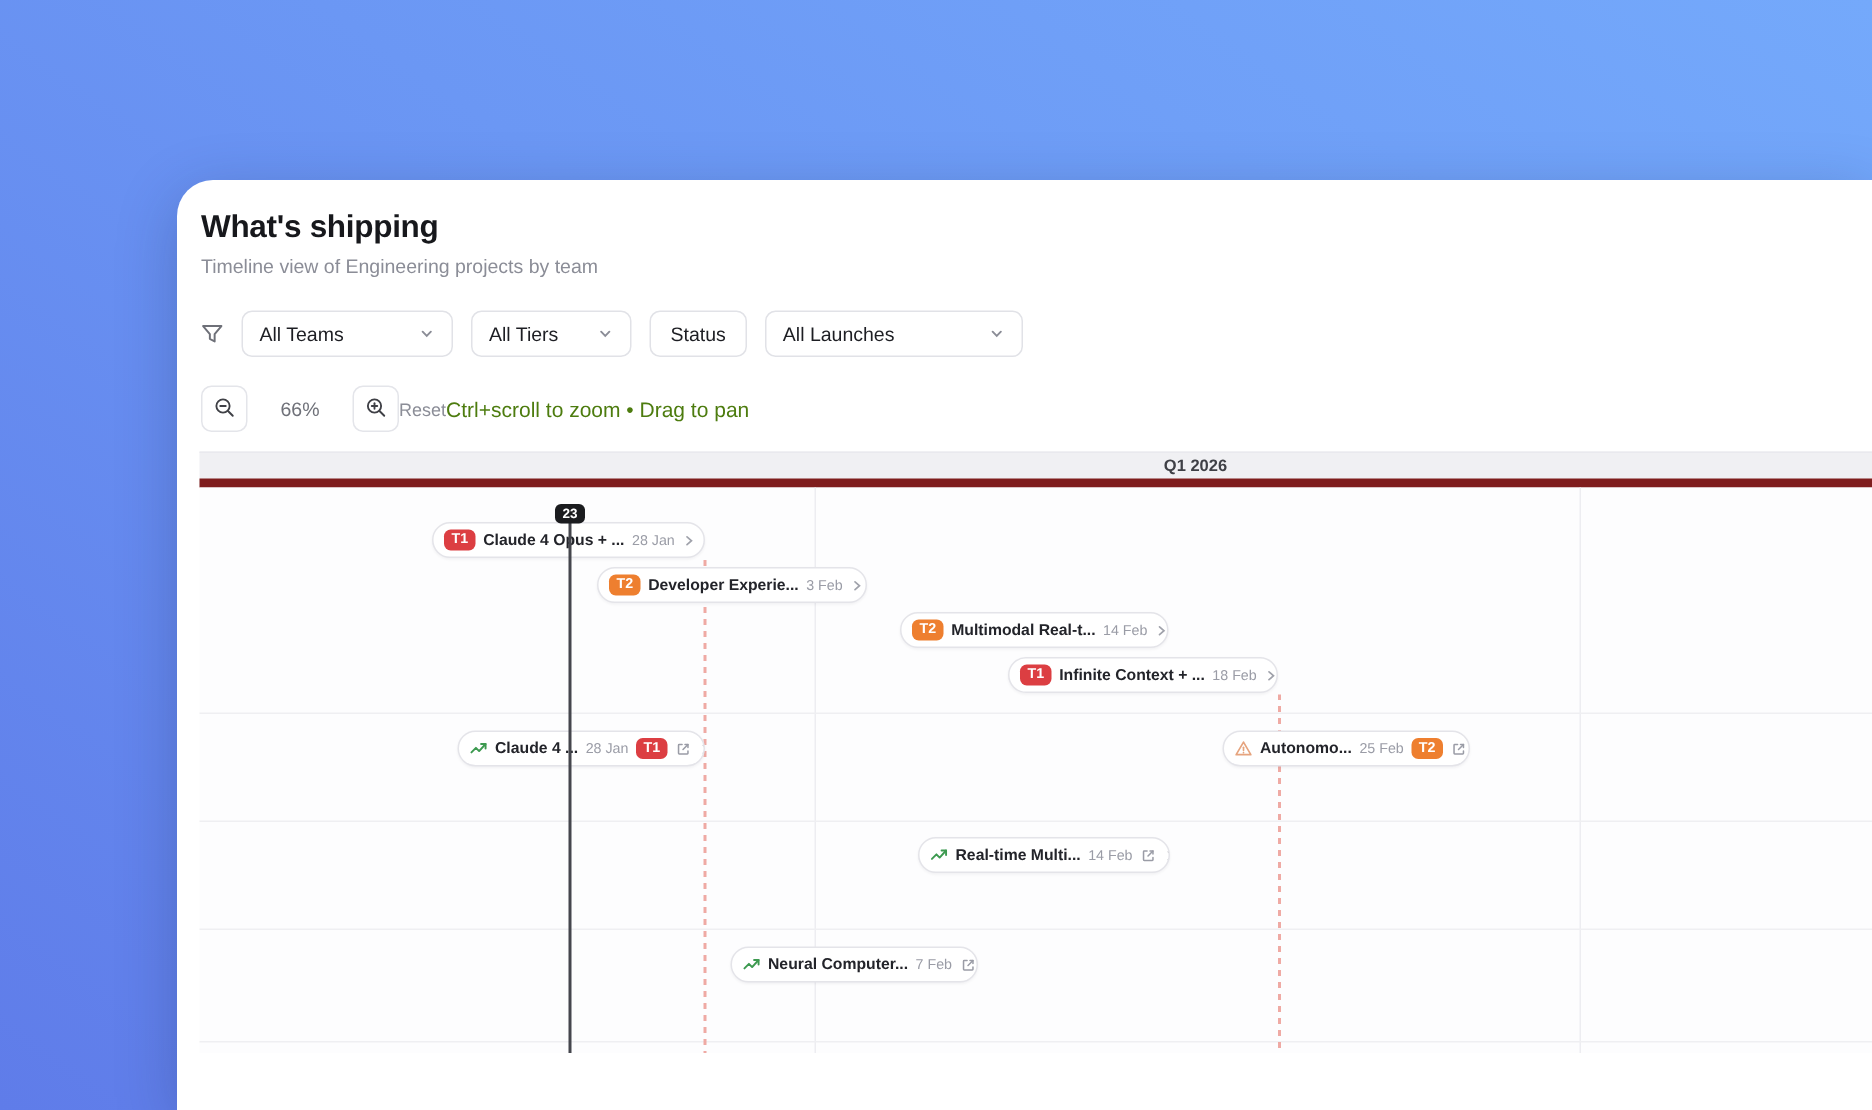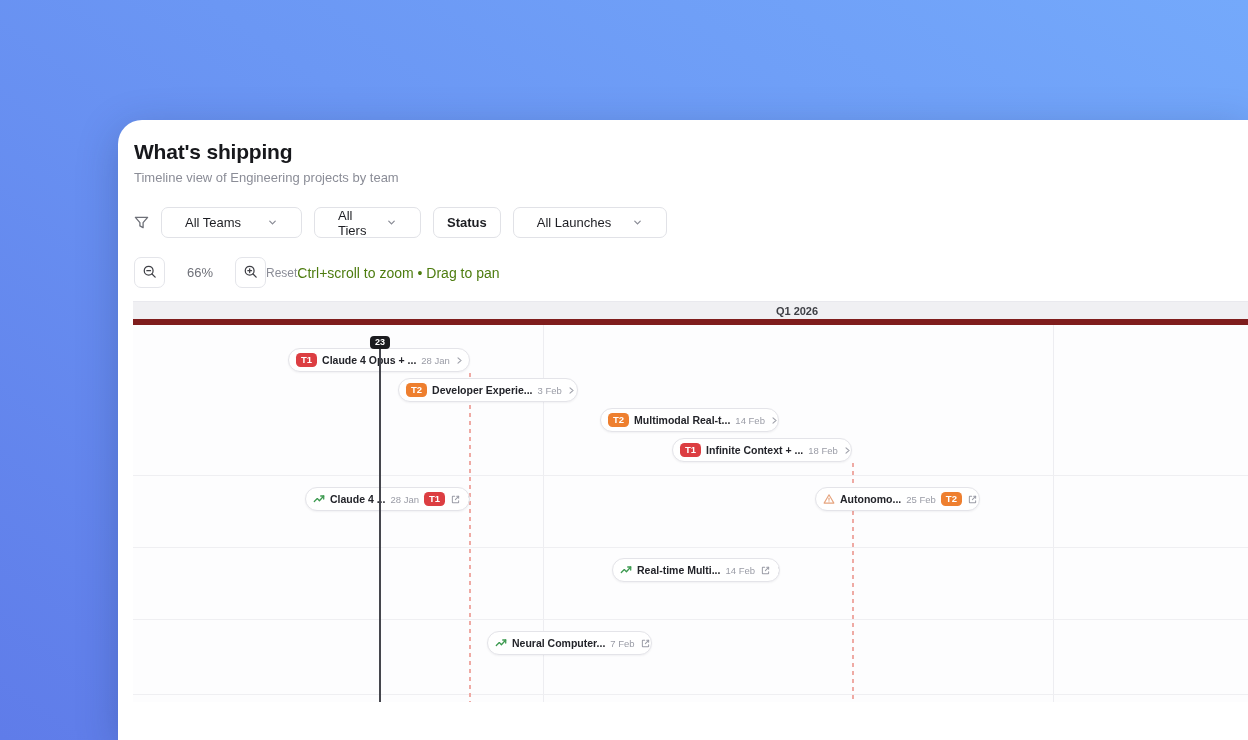--- a/index.html
+++ b/index.html
@@ -16,26 +16,26 @@
   }
   .card-pad { padding:20px 0 0 16px; }
   h1 { font-size:21px; font-weight:700; color:#17181c; letter-spacing:-.2px; }
   .subtitle { margin-top:6px; font-size:13px; color:#8b8d97; }
 
   .filter-row { display:flex; align-items:center; margin-top:22px; gap:12px; }
   .funnel { color:#6e7078; display:flex; margin-right:0px; }
   .select {
     height:31px; border:1px solid #e1e2e7; border-radius:7px; background:#fff;
     display:flex; align-items:center; justify-content:space-between;
-    padding:0 23px; font-size:13px; color:#1d1e23; cursor:pointer;
+    padding:0 11px; font-size:13px; color:#1d1e23; cursor:pointer;
   }
   .select .chev { color:#8b8d97; margin-left:18px; display:flex; }
   .btn-plain {
     height:31px; border:1px solid #e1e2e7; border-radius:7px; background:#fff;
-    display:flex; align-items:center; padding:0 13px; font-size:13px; font-weight:700; color:#1d1e23; cursor:pointer;
+    display:flex; align-items:center; padding:0 13px; font-size:13px; font-weight:400; color:#1d1e23; cursor:pointer;
   }
 
   .zoom-row { display:flex; align-items:center; margin-top:19px; gap:0; }
   .icon-btn {
     width:31px; height:31px; border:1px solid #e4e5ea; border-radius:7px; background:#fff;
     display:flex; align-items:center; justify-content:center; color:#3f4046; cursor:pointer;
   }
   .zoom-level { width:70px; text-align:center; font-size:13px; color:#6f7179; }
   .reset { font-size:12px; color:#8b8d97; cursor:pointer; }
   .hint { font-size:14px; color:#4d7c0f; }
@@ -121,21 +121,21 @@
         </div>
         <div class="select" style="width:107px">
           <span>All Tiers</span>
           <span class="chev">
             <svg width="11" height="11" viewBox="0 0 12 12" fill="none" stroke="currentColor" stroke-width="1.4" stroke-linecap="round">
                 <path d="M3 4.5l3 3 3-3"></path>
               </svg>
           </span>
         </div>
         <button class="btn-plain">Status</button>
-        <div class="select" style="width:154px">
+        <div class="select" style="width:172px">
           <span>All Launches</span>
           <span class="chev">
             <svg width="11" height="11" viewBox="0 0 12 12" fill="none" stroke="currentColor" stroke-width="1.4" stroke-linecap="round">
                 <path d="M3 4.5l3 3 3-3"></path>
               </svg>
           </span>
         </div>
       </div>
 
       <div class="zoom-row">

